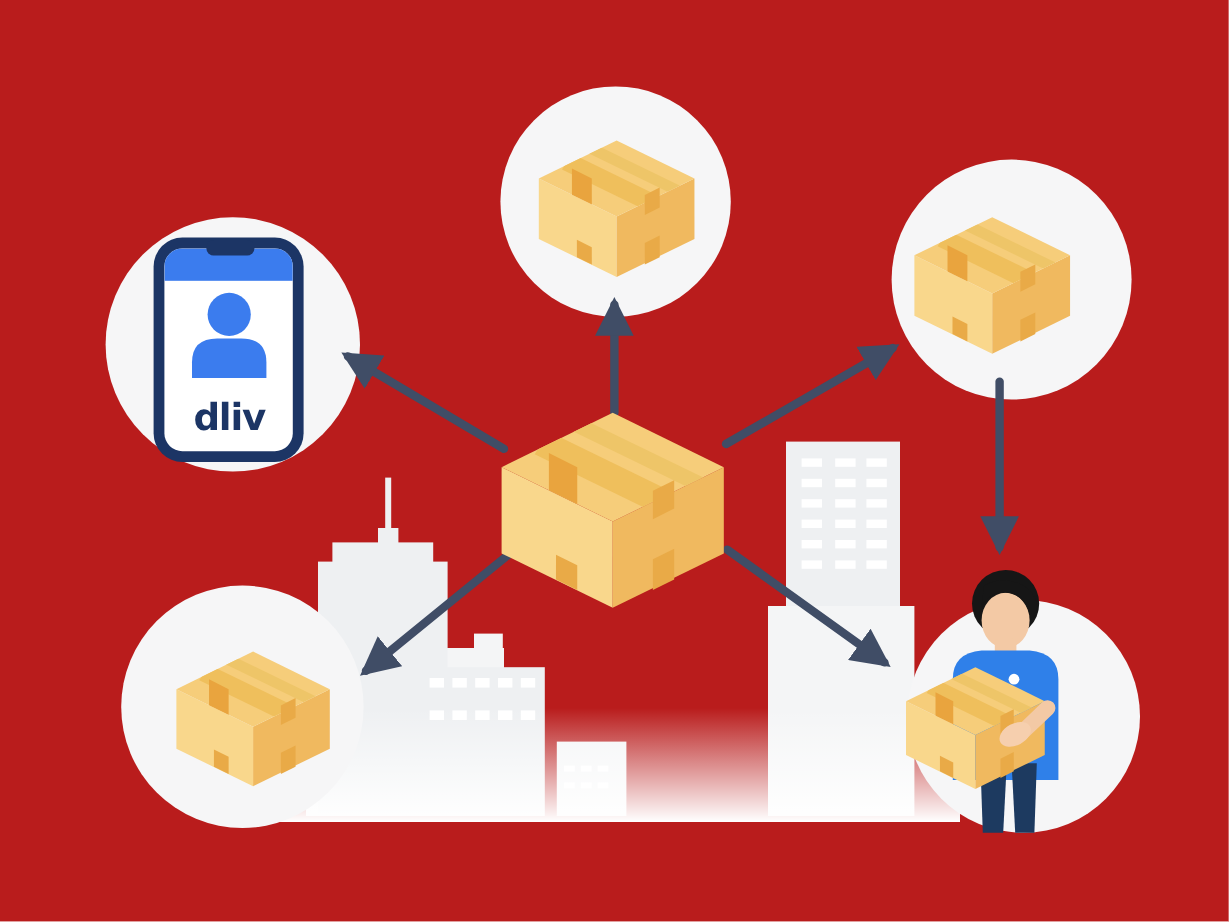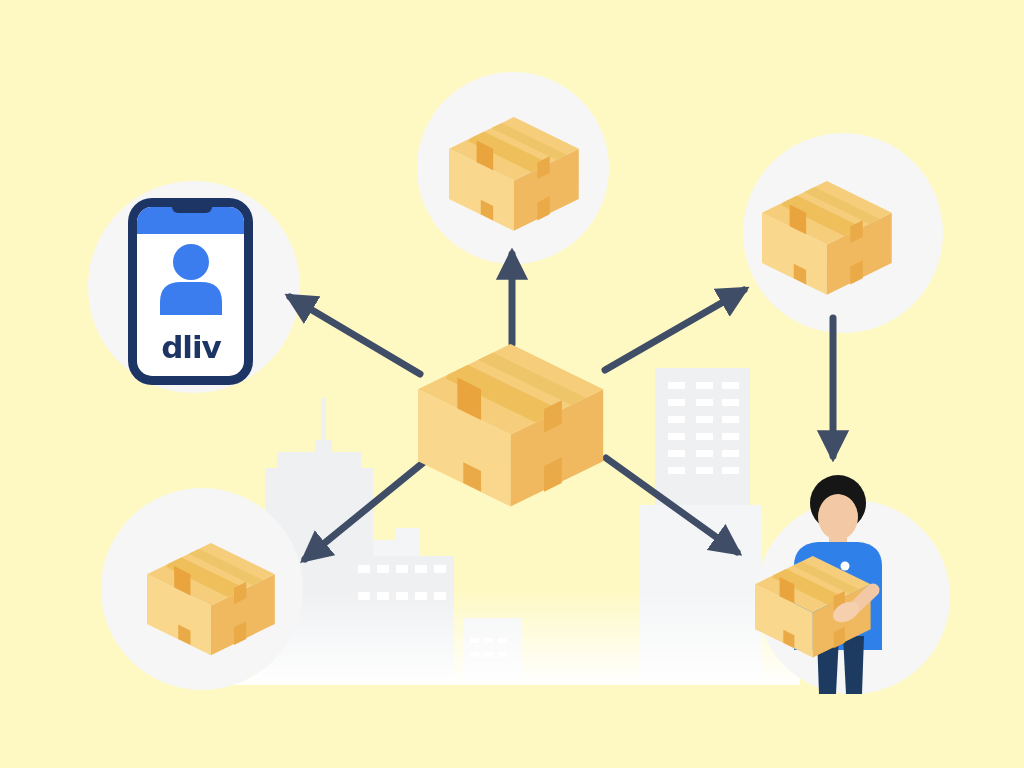--- a/index.html
+++ b/index.html
@@ -1,20 +1,20 @@
 <!DOCTYPE html>
 <html><head>
 <meta charset="utf-8">
 <style>
   html, body { margin: 0; padding: 0; background: #ffffff; }
   .canvas {
     position: relative;
     width: 1024px;
     height: 768px;
-    background: #fef9c3;
+    background: #b91c1c;
     overflow: hidden;
     font-family: "DejaVu Sans", sans-serif;
   }
   svg { display: block; }
   .app-label {
     font-family: "DejaVu Sans", sans-serif;
     font-weight: 700;
     font-size: 31px;
     letter-spacing: -1px;
     text-anchor: middle;

